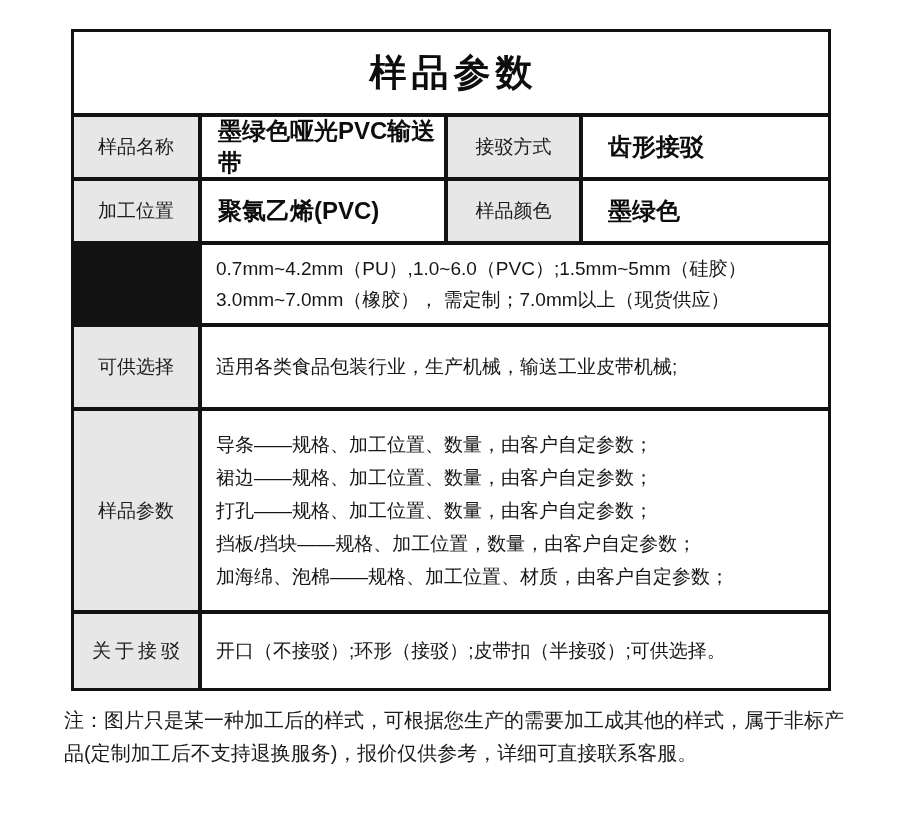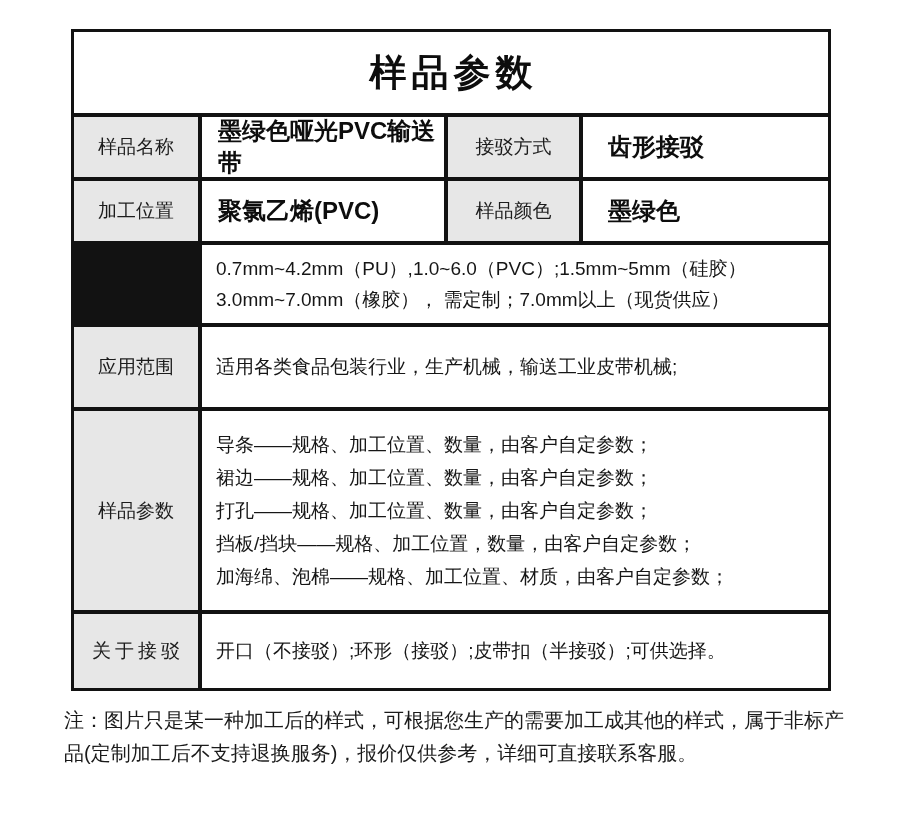--- a/index.html
+++ b/index.html
@@ -103,21 +103,21 @@
     <div class="cell label-cell">加工位置</div>
     <div class="cell value-bold">聚氯乙烯(PVC)</div>
     <div class="cell label-cell">样品颜色</div>
     <div class="cell value-bold indent-more">墨绿色</div>
 
     <div class="cell value-wide multiline">
       <div class="line-30">0.7mm~4.2mm（PU）,1.0~6.0（PVC）;1.5mm~5mm（硅胶）</div>
       <div class="line-30">3.0mm~7.0mm（橡胶）， 需定制；7.0mm以上（现货供应）</div>
     </div>
 
-    <div class="cell label-cell">应用范围</div>
+    <div class="cell label-cell">可供选择</div>
     <div class="cell value-wide">适用各类食品包装行业，生产机械，输送工业皮带机械;</div>
 
     <div class="cell label-cell">样品参数</div>
     <div class="cell value-wide multiline">
       <div class="line-33">导条——规格、加工位置、数量，由客户自定参数；</div>
       <div class="line-33">裙边——规格、加工位置、数量，由客户自定参数；</div>
       <div class="line-33">打孔——规格、加工位置、数量，由客户自定参数；</div>
       <div class="line-33">挡板/挡块——规格、加工位置，数量，由客户自定参数；</div>
       <div class="line-33">加海绵、泡棉——规格、加工位置、材质，由客户自定参数；</div>
     </div>

